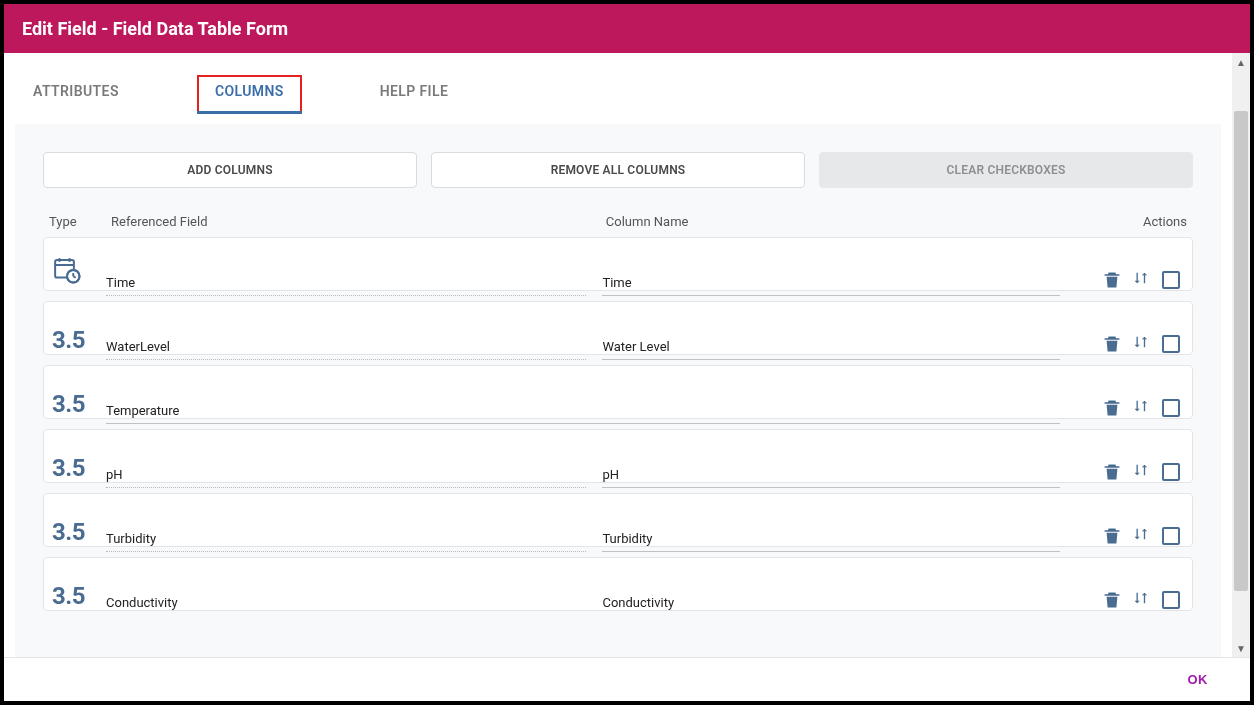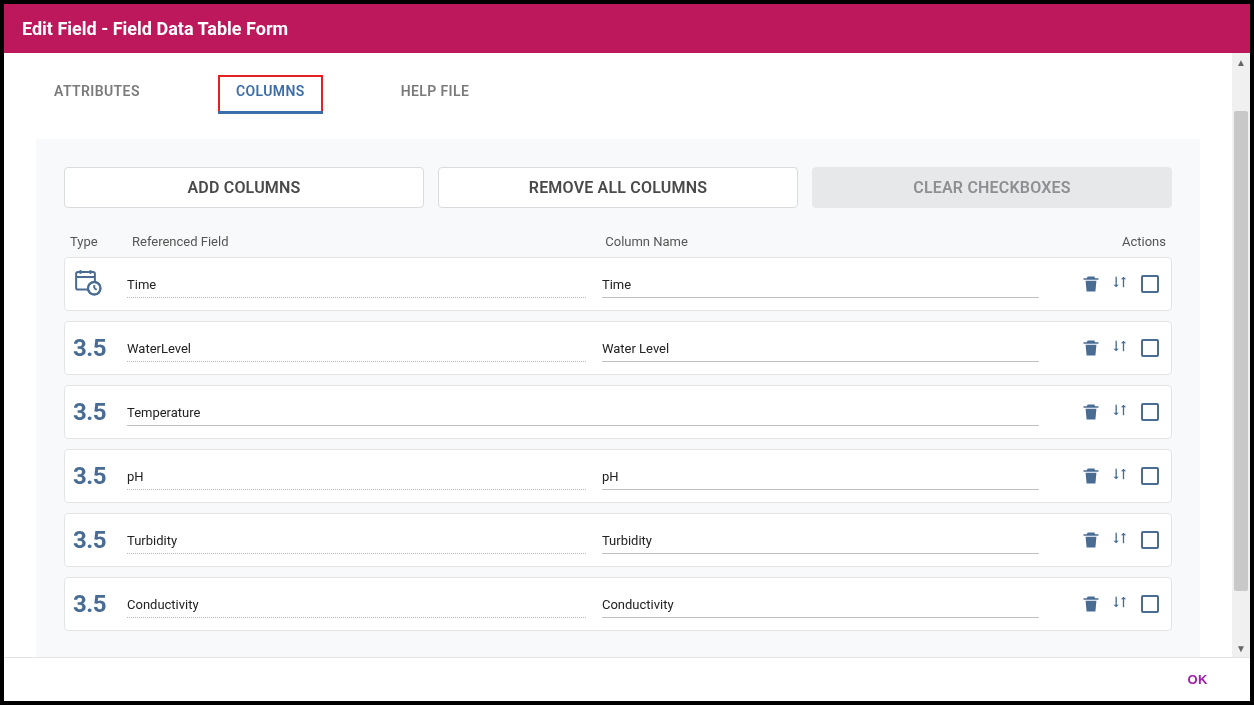--- a/index.html
+++ b/index.html
@@ -29,24 +29,23 @@
   .content-area {
     flex: 1;
     display: flex;
     background: #fff;
     min-height: 0;
   }
   .main-scroll {
     flex: 1;
     overflow: hidden;
     position: relative;
-    padding: 0 32px;
+    padding: 0 11px;
     display: flex;
     flex-direction: column;
-    gap: 15px;
   }
   .vscroll {
     width: 18px;
     background: #f0f0f0;
     position: relative;
   }
   .vscroll-arrow {
     position: absolute;
     left: 0; right: 0;
     height: 18px;
@@ -111,21 +110,21 @@
   }
 
   .button-row {
     display: flex;
     gap: 14px;
     margin-bottom: 26px;
   }
   .btn {
     flex: 1;
     text-align: center;
-    font-size: 16px;
+    font-size: 12px;
     font-weight: 600;
     color: #4a4a4a;
     background: #fff;
     border: 1px solid #d9dbde;
     padding: 10px 8px;
     border-radius: 4px;
     cursor: pointer;
     letter-spacing: 0.2px;
   }
   .btn.disabled {
@@ -147,21 +146,21 @@
   .col-actions { width: 110px; text-align: right; }
 
   .rows {
     display: flex;
     flex-direction: column;
     gap: 10px;
     overflow: hidden;
   }
   .row {
     display: flex;
-    align-items: center;
+    align-items: flex-end;
     background: #fff;
     border: 1px solid #e2e4e8;
     border-radius: 4px;
     height: 54px;
     padding: 0 12px 0 8px;
   }
   .row .type-cell {
     width: 54px;
     display: flex;
     align-items: center;

